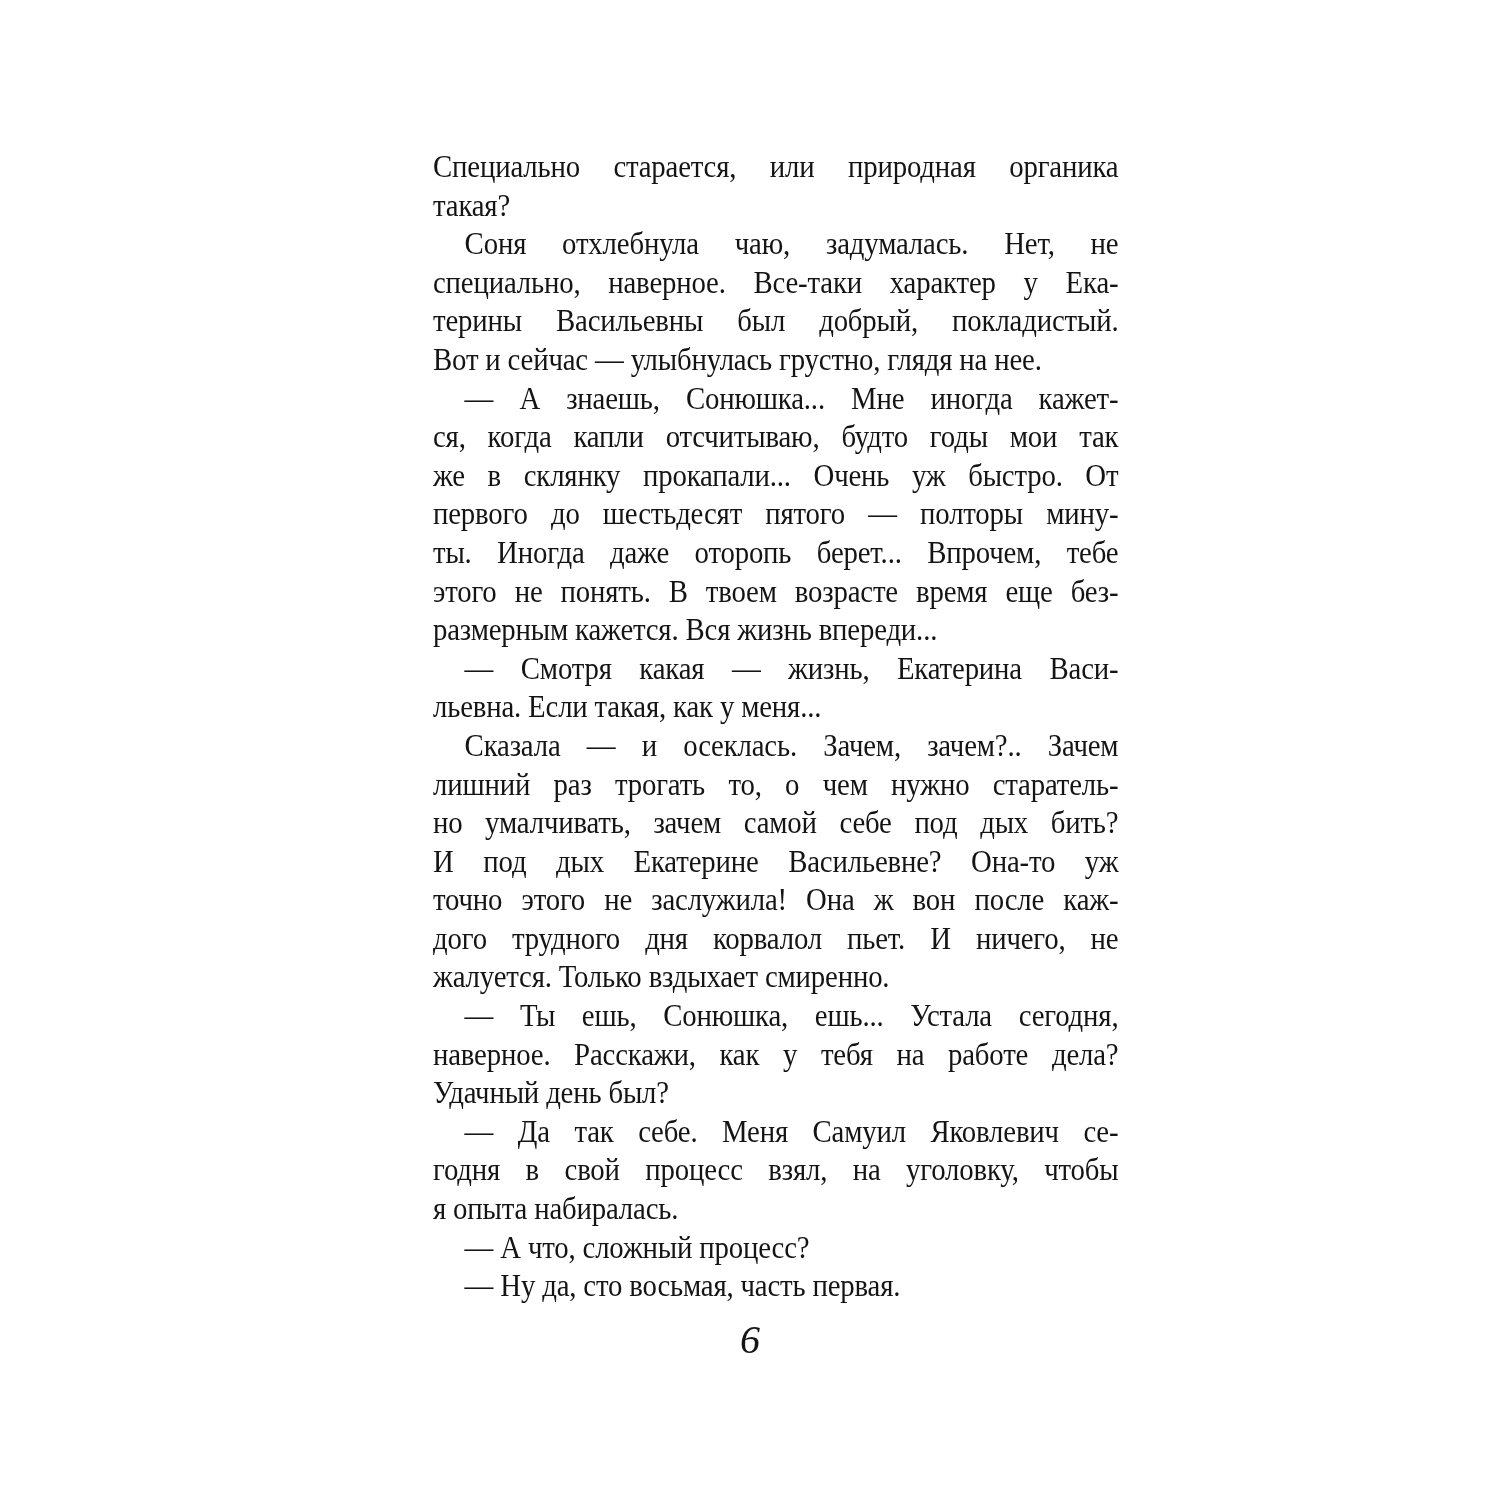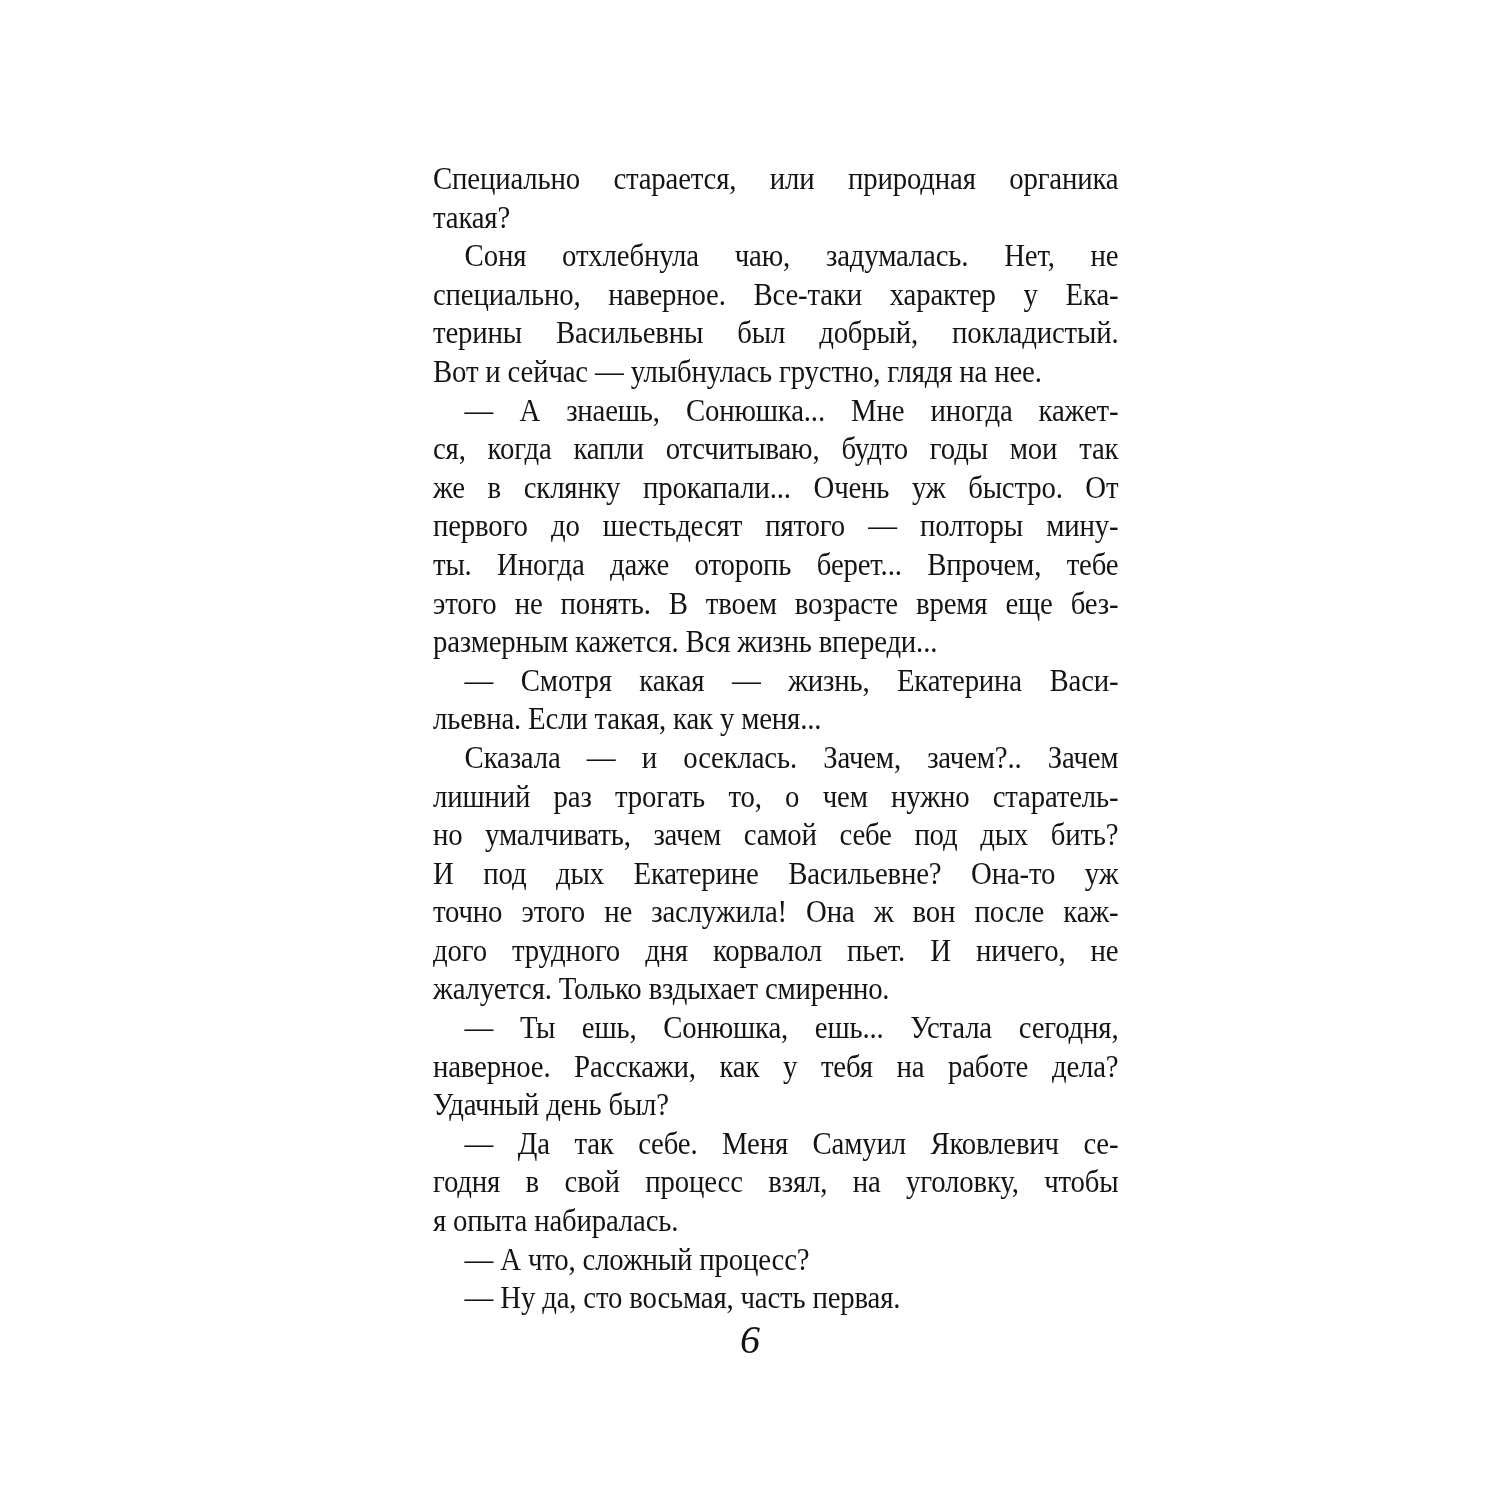--- a/index.html
+++ b/index.html
@@ -9,21 +9,21 @@
     }
     body {
       width: 1500px;
       height: 1500px;
       position: relative;
       overflow: hidden;
     }
     .page {
       position: absolute;
       left: 433px;
-      top: 160px;
+      top: 148px;
       width: 686px;
     }
     .line {
       display: block;
       height: 38.6px;
       line-height: 38.6px;
       font-family: "Liberation Serif", "DejaVu Serif", serif;
       font-size: 31px;
       color: #141414;
       text-align: justify;

